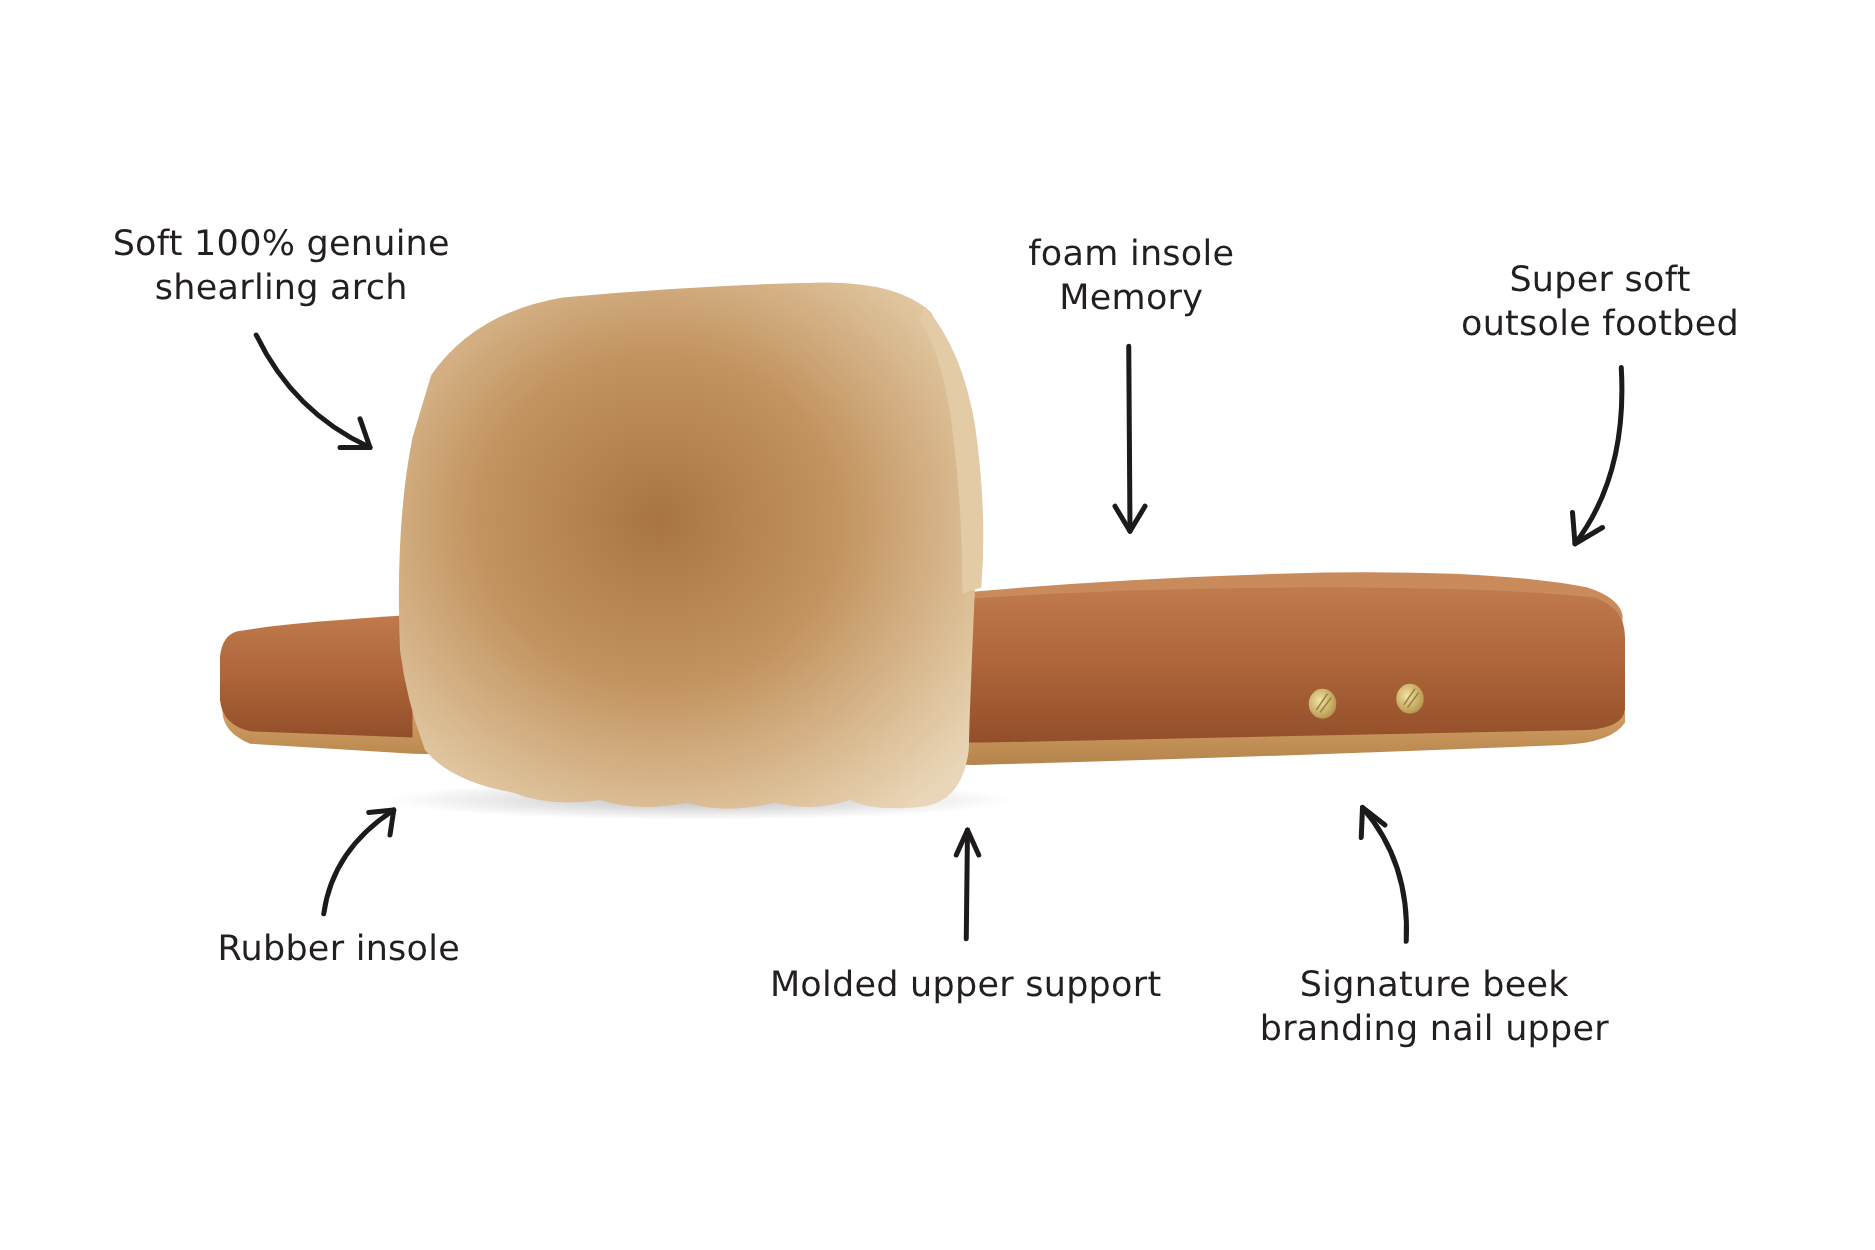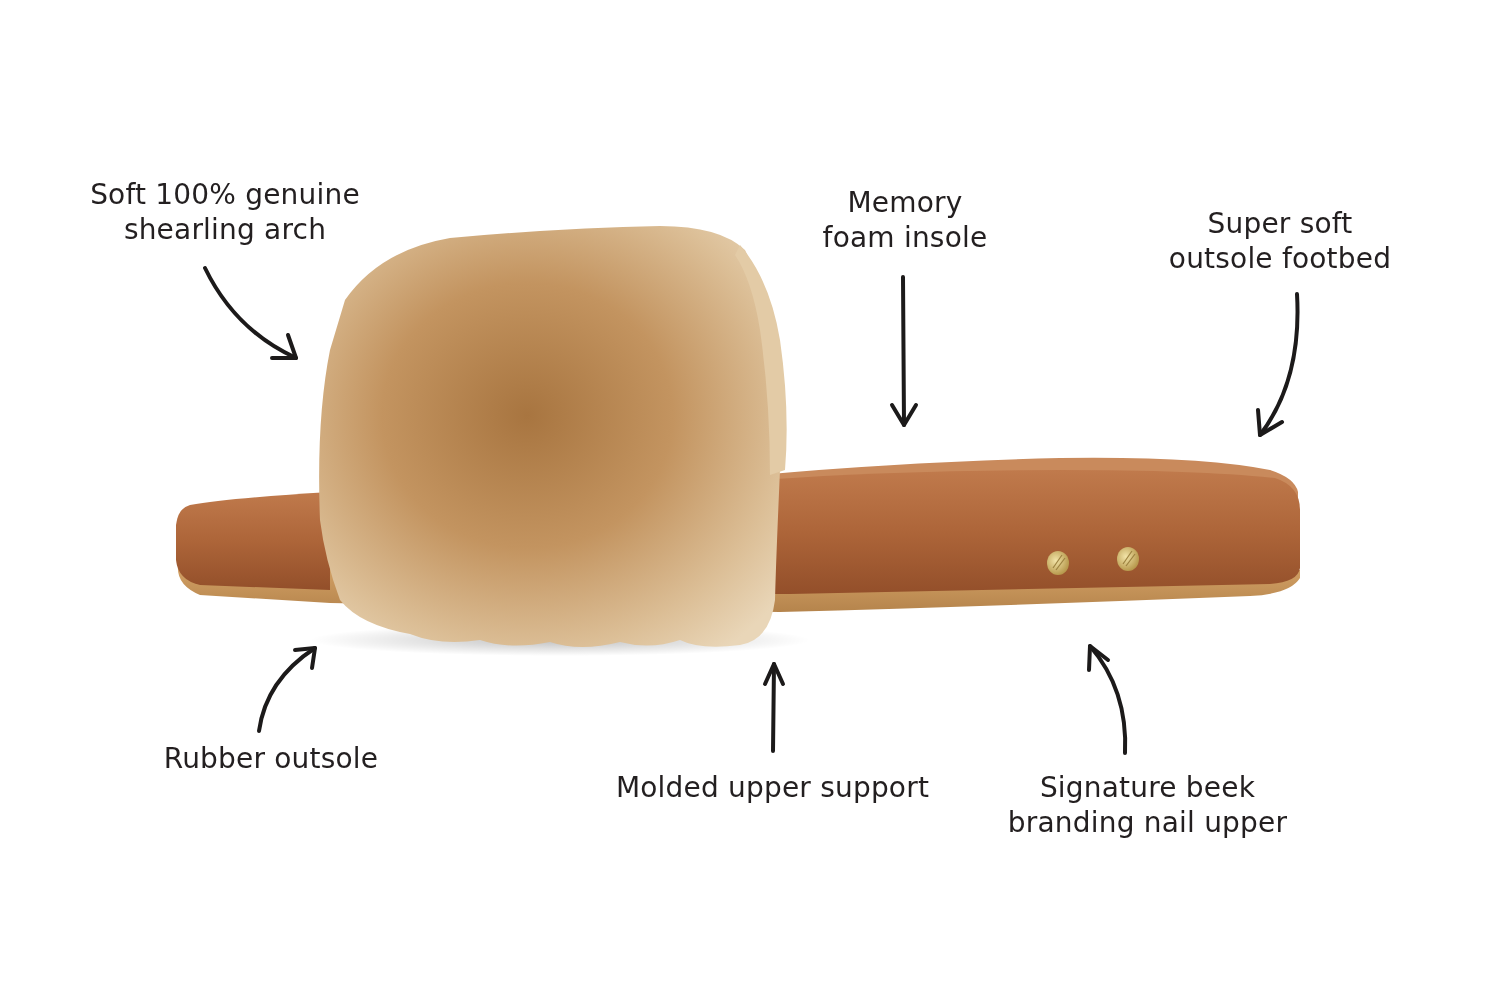--- a/index.html
+++ b/index.html
@@ -90,31 +90,31 @@
     </g>
   </g>
 </svg>
 
 <div class="label" style="left:70px; top:177px; width:310px;">
   <span>Soft 100% genuine</span>
   <span>shearling arch</span>
 </div>
 
 <div class="label" style="left:790px; top:185px; width:230px;">
+  <span>foam insole</span>
   <span>Memory</span>
-  <span>foam insole</span>
 </div>
 
 <div class="label" style="left:1150px; top:206px; width:260px;">
   <span>Super soft</span>
   <span>outsole footbed</span>
 </div>
 
 <div class="label" style="left:140px; top:741px; width:262px;">
-  <span>Rubber outsole</span>
+  <span>Rubber insole</span>
 </div>
 
 <div class="label" style="left:605px; top:770px; width:335px;">
   <span>Molded upper support</span>
 </div>
 
 <div class="label" style="left:990px; top:770px; width:315px;text-align:center;">
   <span>Signature beek</span>
   <span>branding nail upper</span>
 </div>

